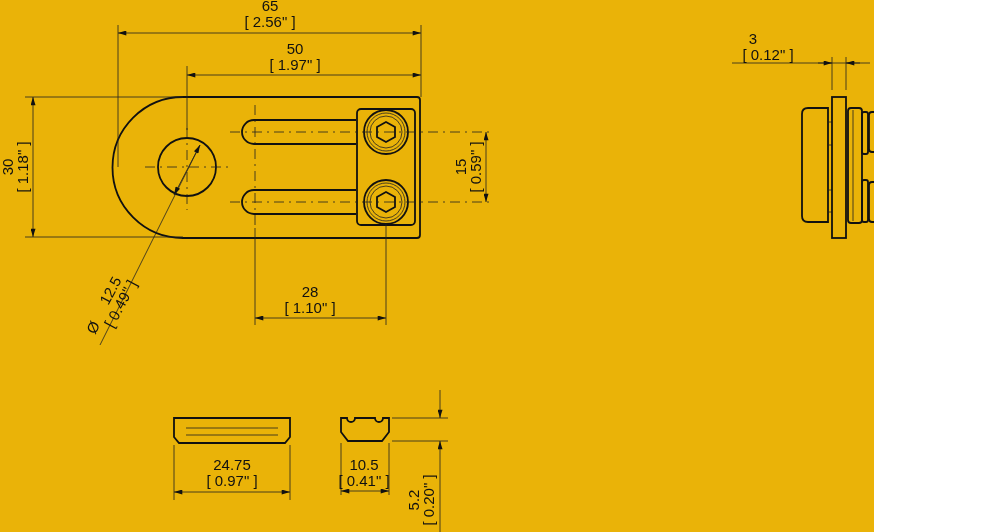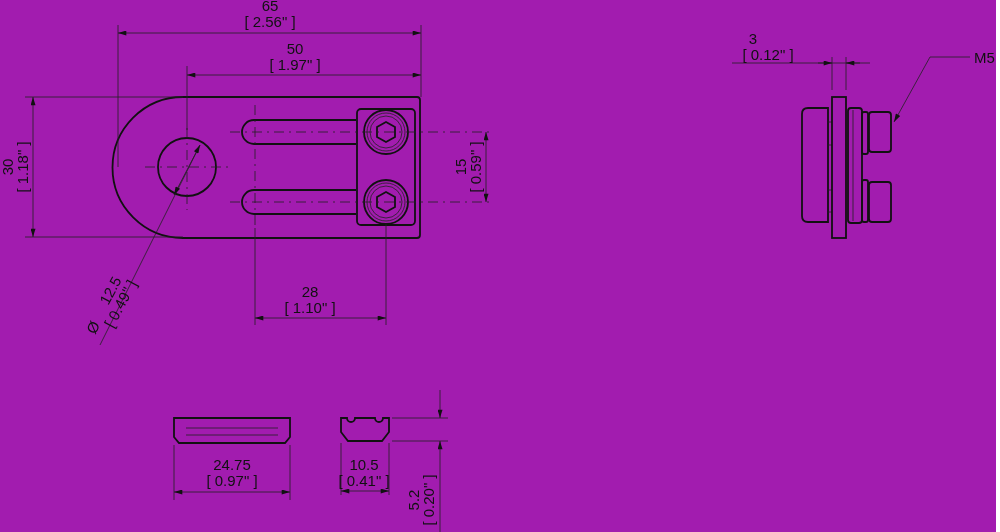--- a/index.html
+++ b/index.html
@@ -1,16 +1,16 @@
 <!DOCTYPE html>
 <html><head>
 <meta charset="utf-8">
 <style>
   html, body { margin: 0; padding: 0; background: #ffffff; }
-  #canvas { position: relative; width: 996px; height: 532px; background: #a21caf; overflow: hidden; }
+  #canvas { position: relative; width: 874px; height: 532px; background: #eab308; overflow: hidden; }
   svg { position: absolute; left: 0; top: 0; }
   .dimtxt { font-family: "Liberation Sans", sans-serif; font-size: 15px; fill: #111; }
   .obj { fill: none; stroke: #111; stroke-width: 1.8; }
   .thin { fill: none; stroke: #222; stroke-width: 0.8; }
   .center { fill: none; stroke: #222; stroke-width: 0.8; stroke-dasharray: 10 5 2 5; }
   .arrow { fill: #111; }
 </style>
 </head>
 <body>
 

